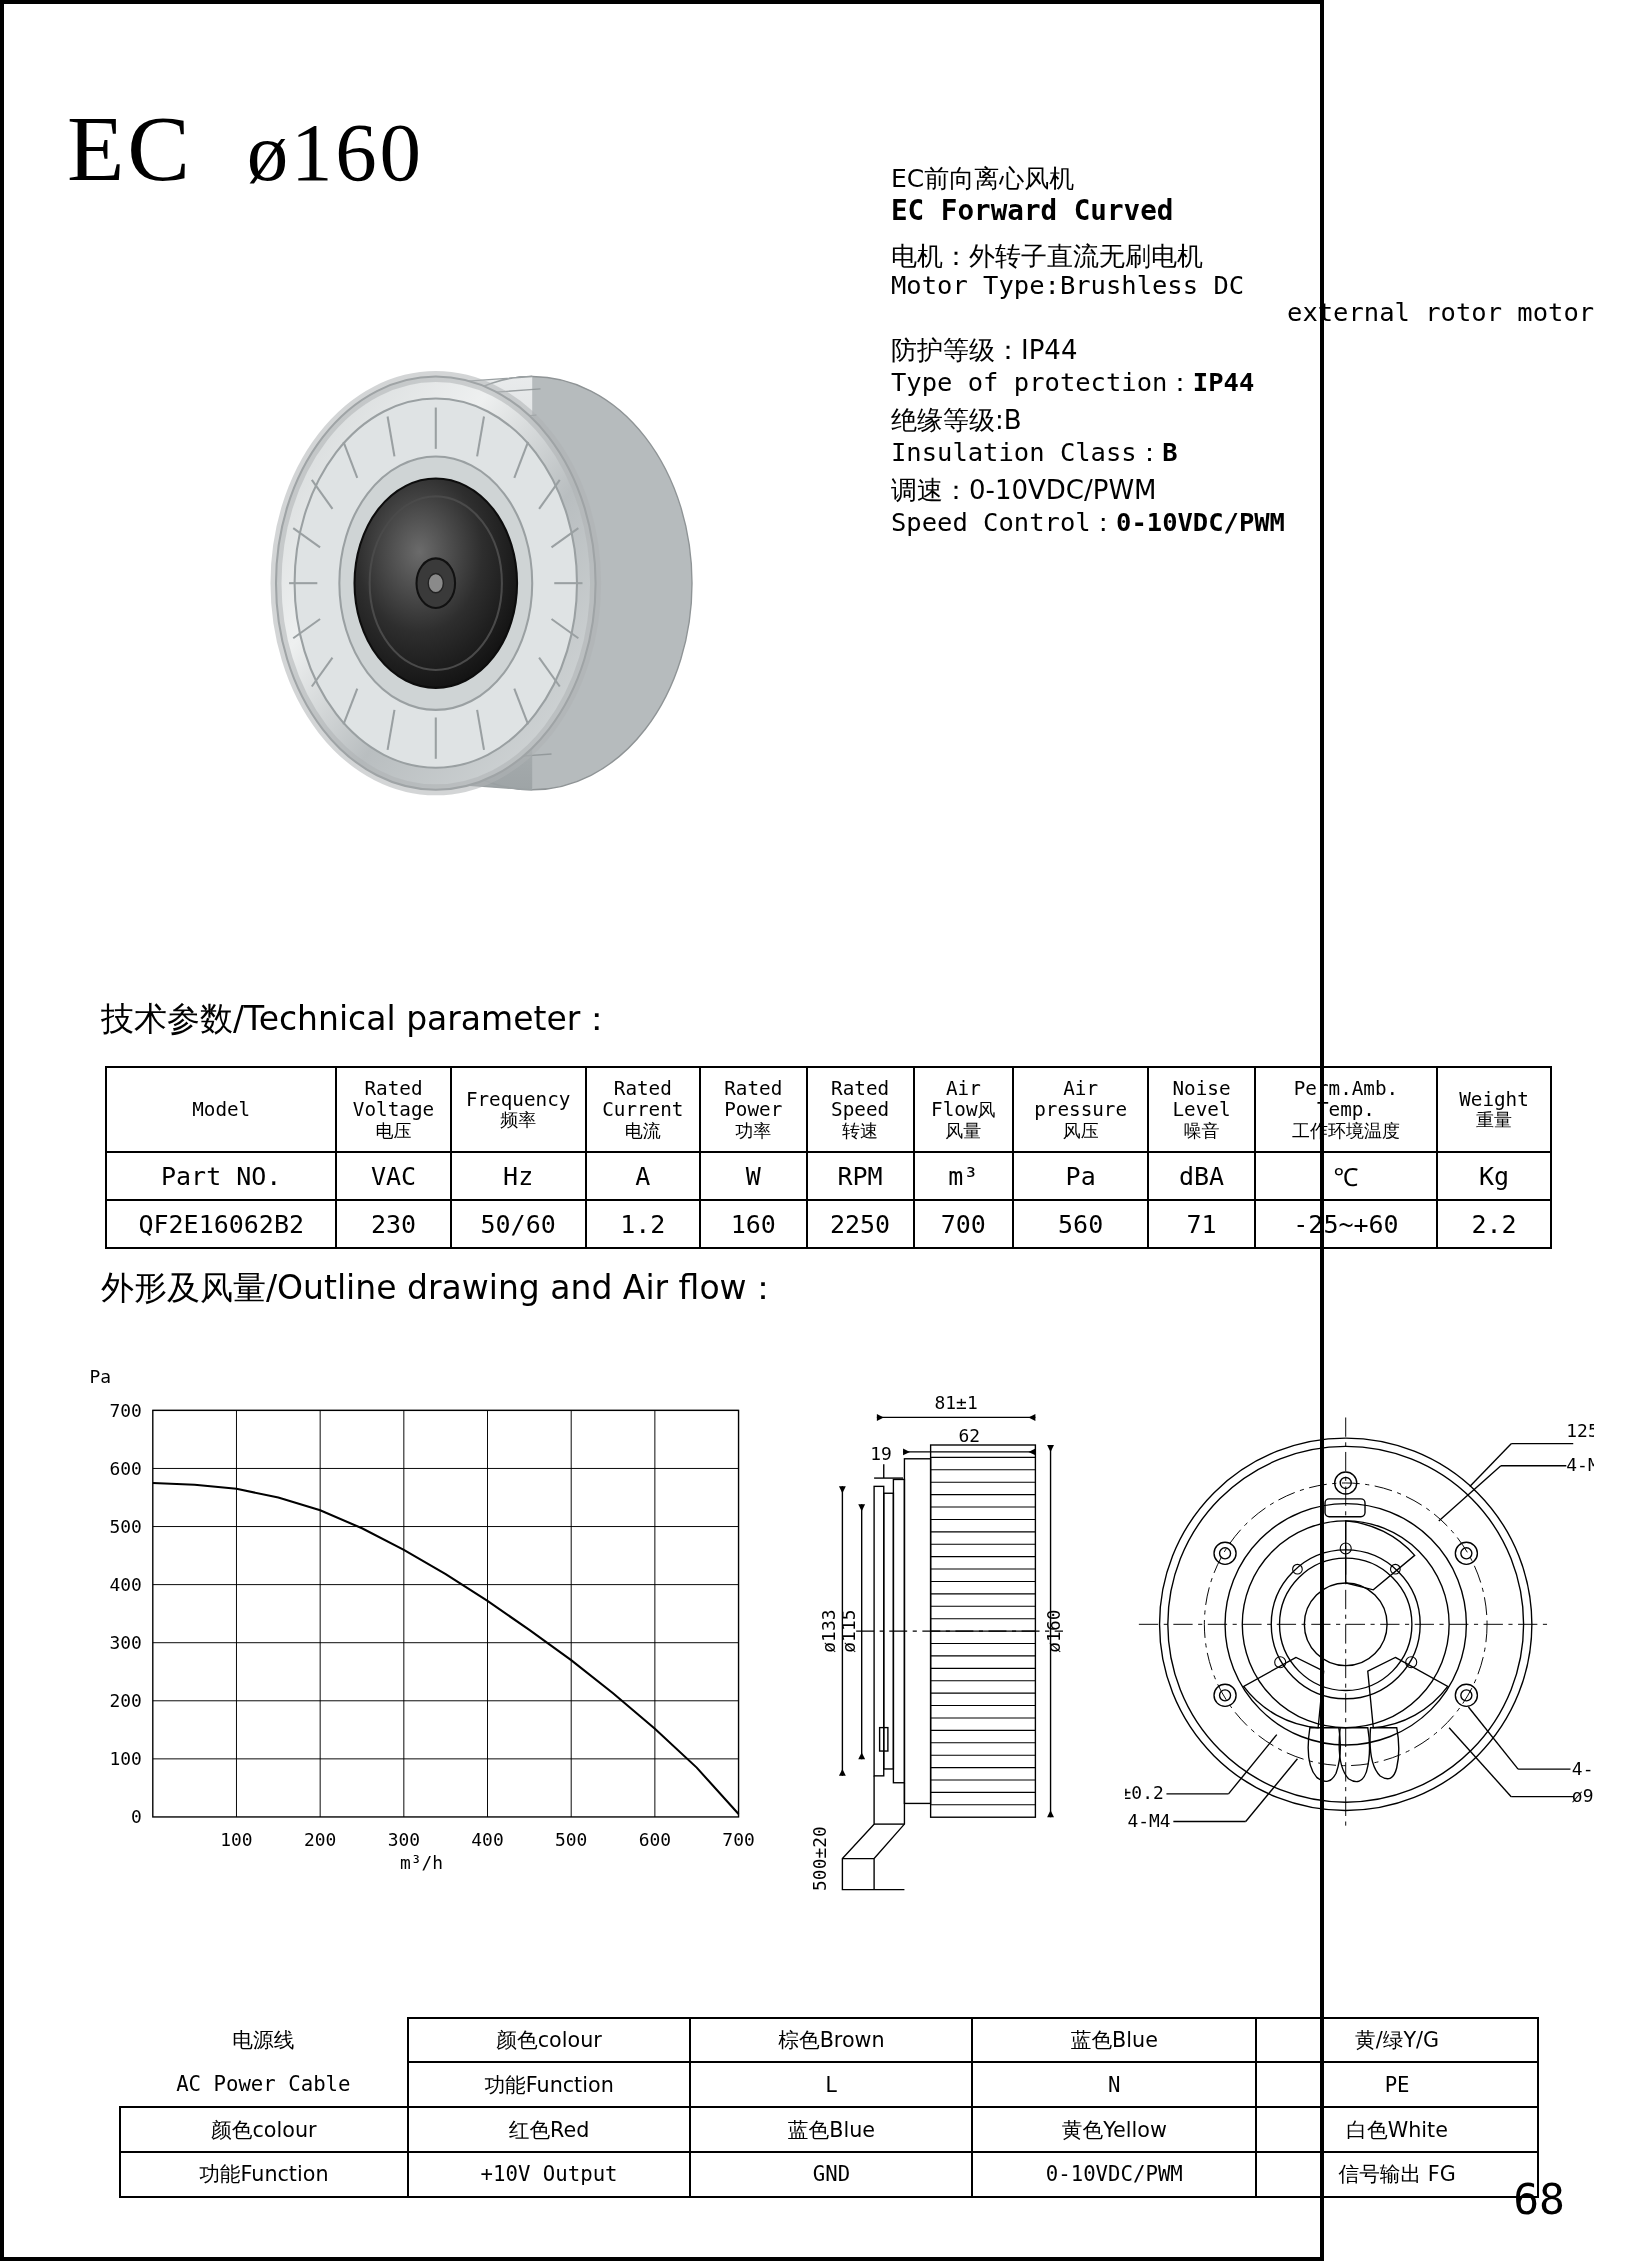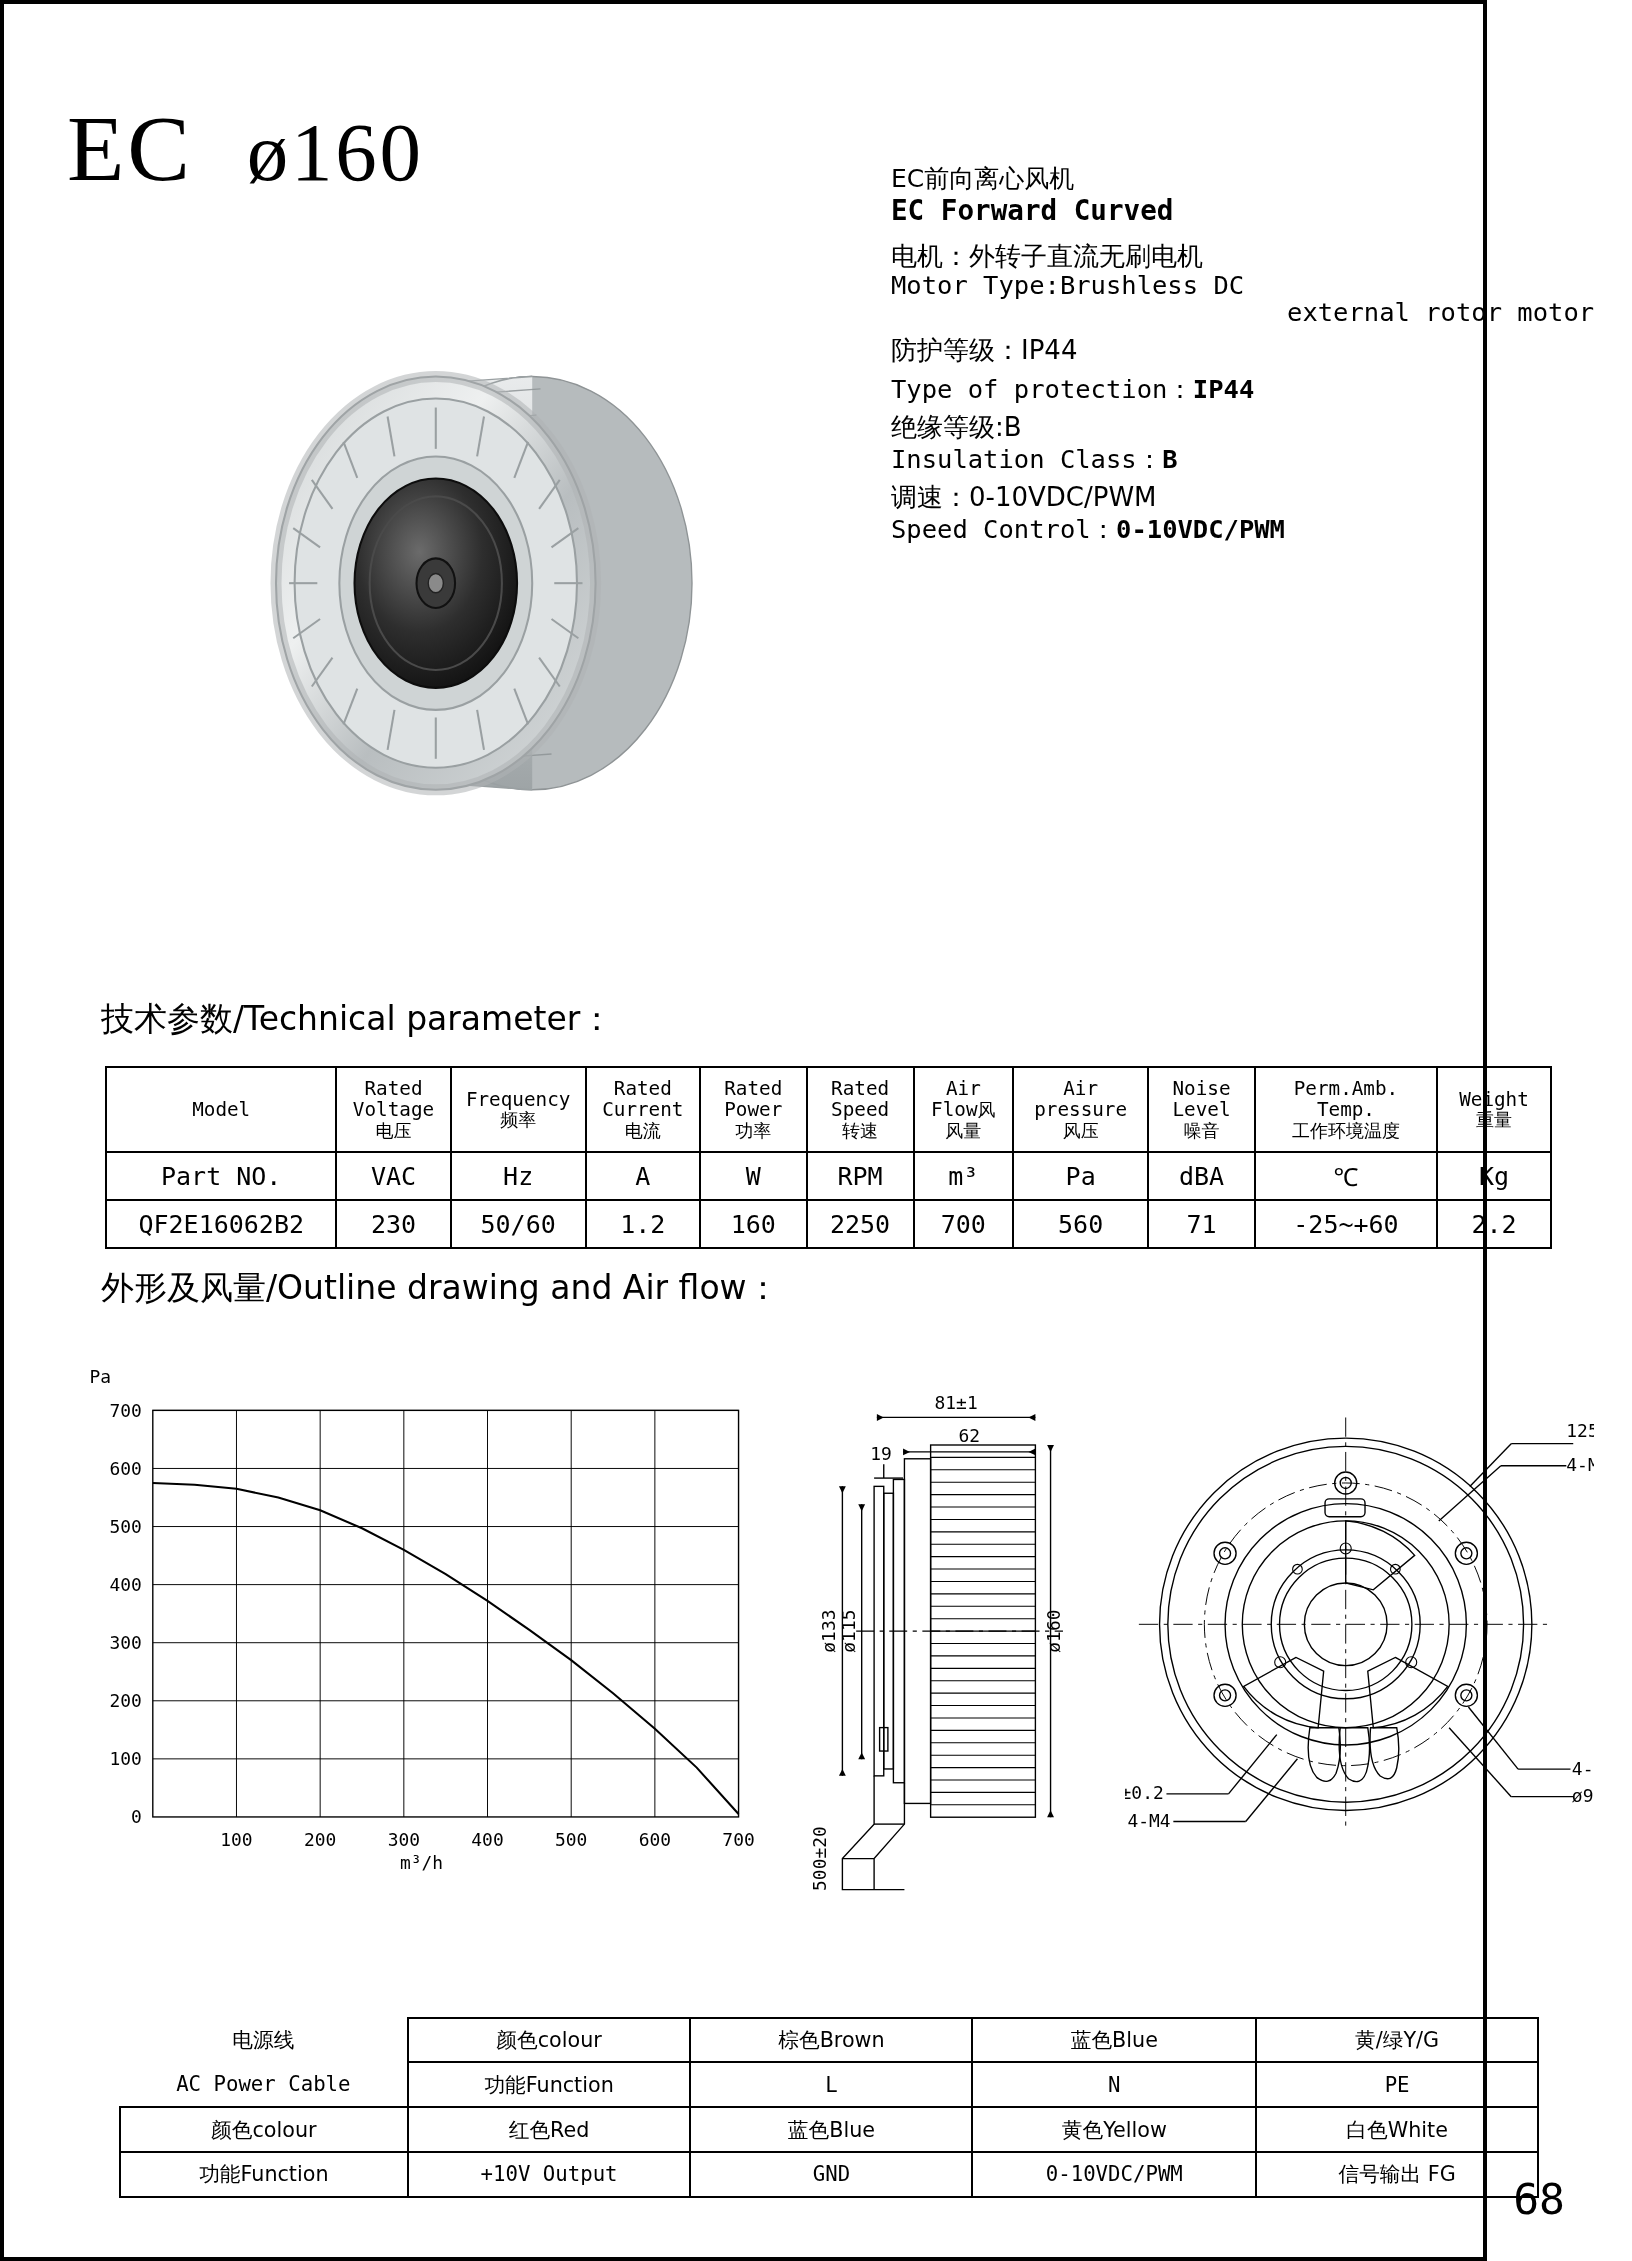--- a/index.html
+++ b/index.html
@@ -5,21 +5,21 @@
   html,body{margin:0;padding:0;}
   body{
     width:1633px;height:2261px;
     background:#fff;
     font-family:"Liberation Serif", serif;
     color:#000;
     position:relative;
     overflow:hidden;
   }
   .page{
-    position:absolute;left:0;top:0;width:1487px;height:2261px;
+    position:absolute;left:0;top:0;width:1324px;height:2261px;
     box-sizing:border-box;
     border:4.1px solid #000;
   }
   .inner{
     position:absolute;left:32px;top:27.6px;width:1568px;height:2205px;
   }
 
   
   .title{
     position:absolute;left:31px;top:69px;
@@ -120,21 +120,21 @@
 
 
     <div class="spec-block">
       <div class="cn">电机：外转子直流无刷电机</div>
       <div class="mono" style="margin-top:4.1px;">Motor Type:Brushless DC</div>
       <div class="mono indent" style="margin-top:1.4px;">external rotor motor</div>
     </div>
 
     <div class="spec-block">
       <div class="cn">防护等级：IP44</div>
-      <div class="spec-line" style="margin-top:11px;">
+      <div class="spec-line" style="margin-top:4px;">
         <span class="mono">Type of protection：</span><span class="monoB">IP44</span>
       </div>
     </div>
 
     <div class="spec-block">
       <div class="cn">绝缘等级:B</div>
       <div class="spec-line" style="margin-top:4.1px;">
         <span class="mono">Insulation Class：</span><span class="monoB">B</span>
       </div>
     </div>

